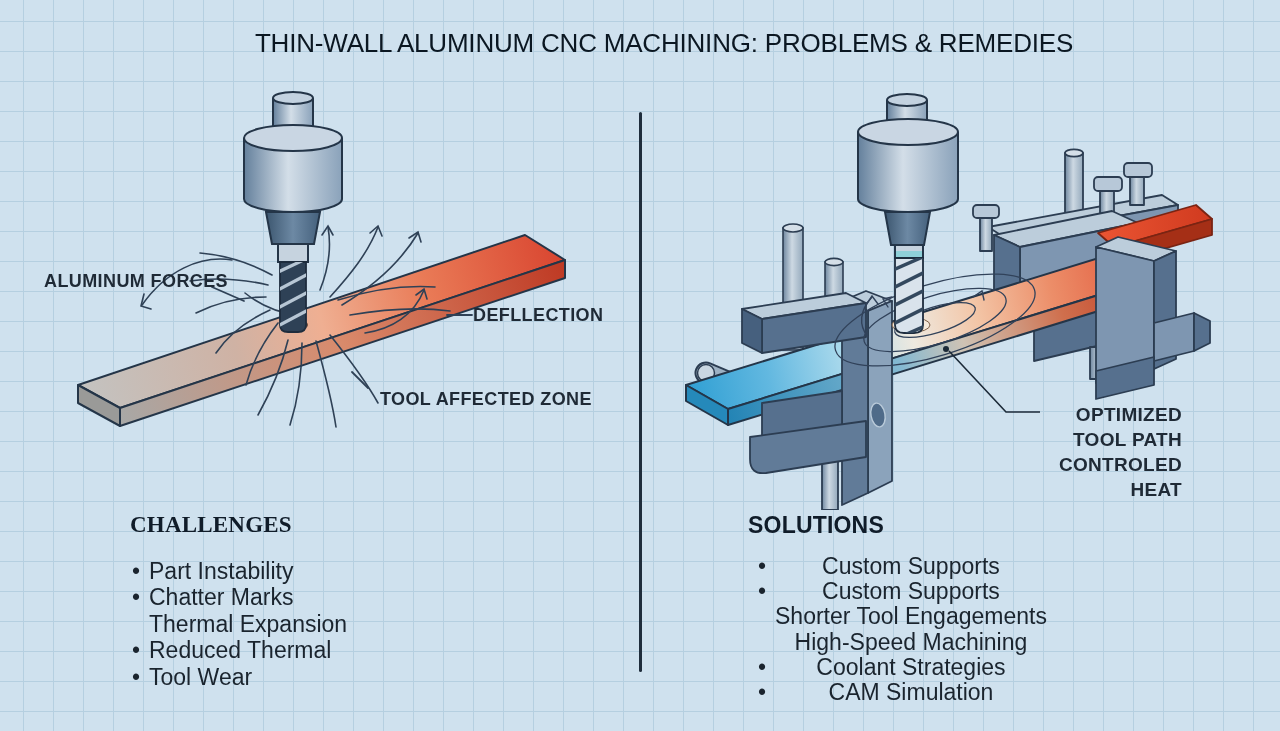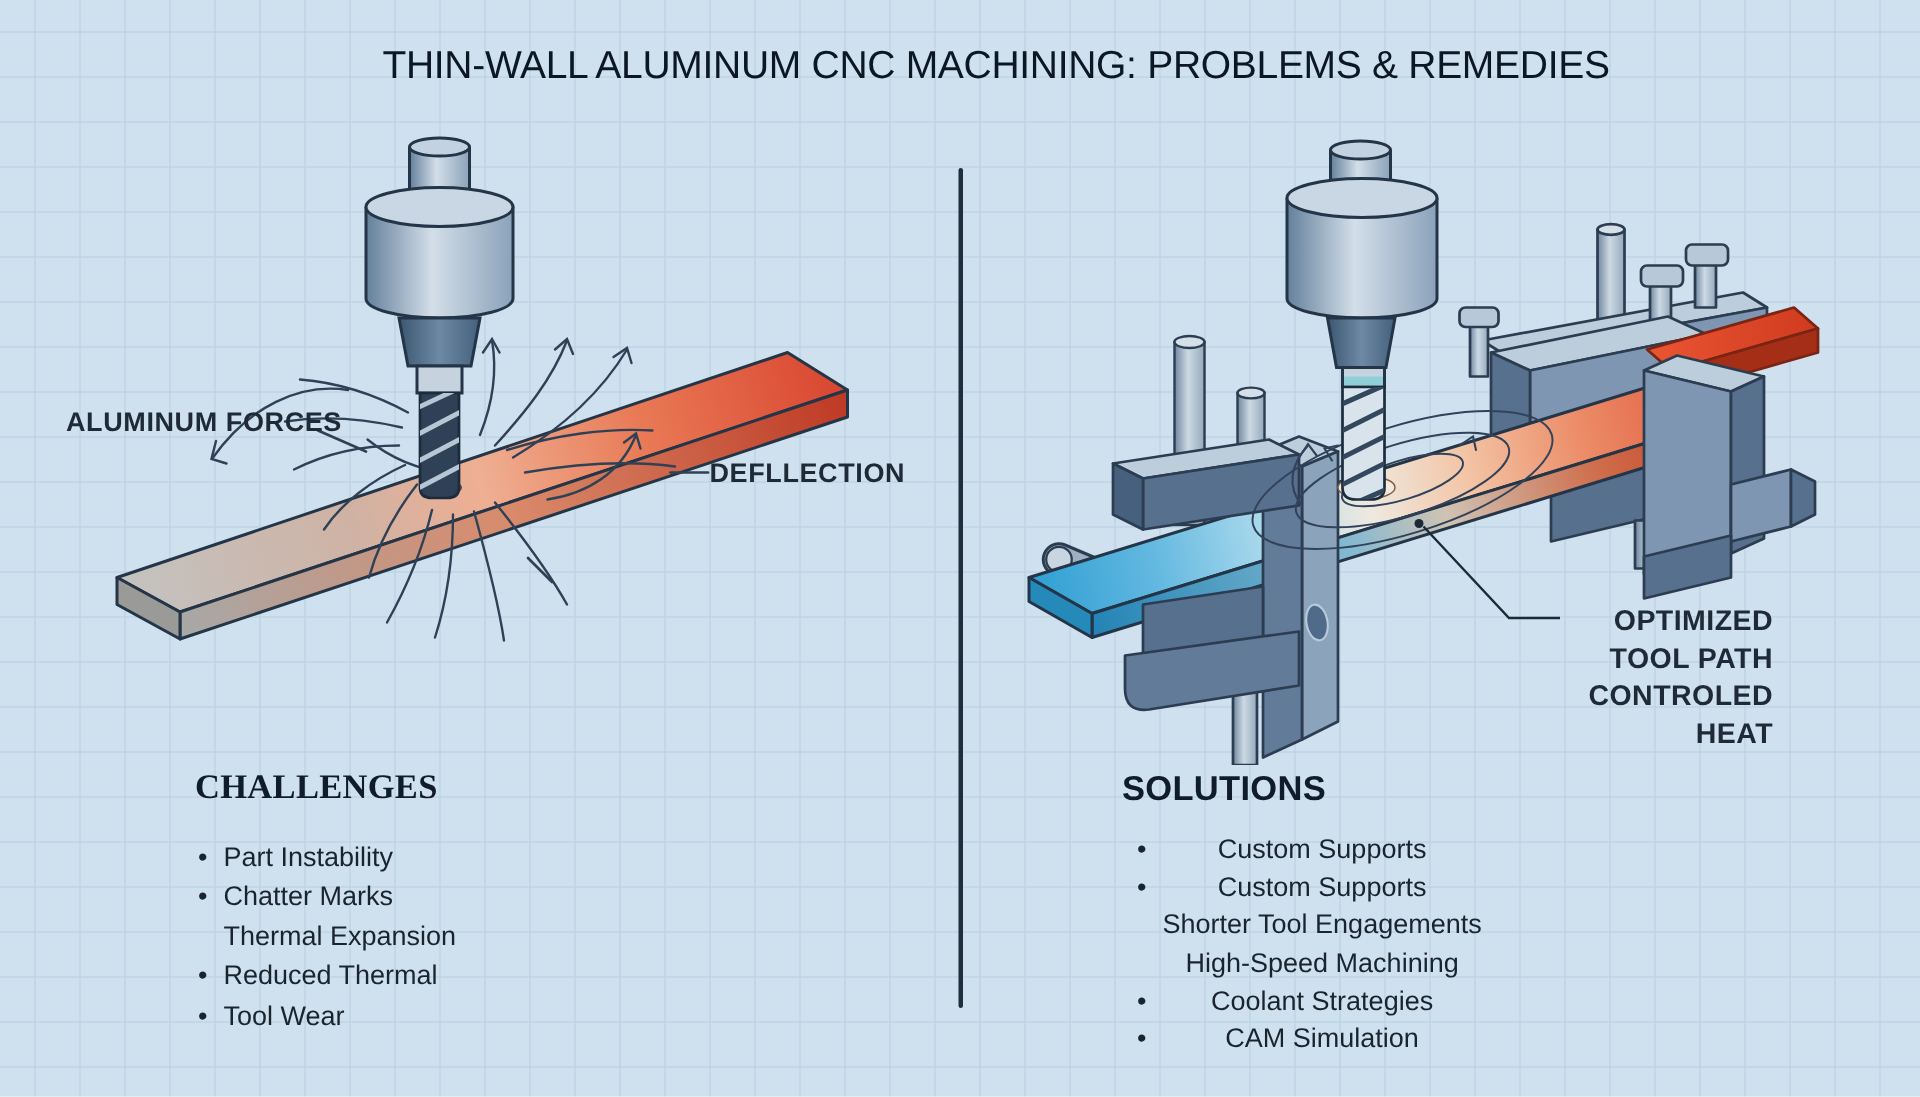--- a/index.html
+++ b/index.html
@@ -46,21 +46,21 @@
     text-align:right;font-size:19px;font-weight:600;letter-spacing:0.3px;
     line-height:25px;color:#1f2a36;
   }
   .list-heading{
     position:absolute;
     font-size:23px;font-weight:800;letter-spacing:0.2px;
     color:#101c29;
   }
   #challenges-heading{left:130px;top:512px;font-family:Liberation Serif, serif;}
   #solutions-heading{left:748px;top:512px;}
-  .bullet-list{position:absolute;font-size:18px;color:#1a242e;}
+  .bullet-list{position:absolute;font-size:23px;color:#1a242e;}
   #challenges-list{left:132px;top:558px;line-height:26.4px;}
   #solutions-list{left:758px;top:554px;line-height:25.2px;text-align:center;}
   .list-item{position:relative;padding-left:17px;white-space:nowrap;}
   .list-item.bulleted::before{
     content:"\2022";position:absolute;left:0;top:0;
   }
 </style>
 </head>
 <body>
 
@@ -298,20 +298,21 @@
         <line x1="241" y1="204" x2="277" y2="186"></line>
         <line x1="241" y1="222" x2="277" y2="204"></line>
         <line x1="241" y1="240" x2="277" y2="222"></line>
         <line x1="241" y1="256" x2="277" y2="240"></line>
       </g>
     </g>
   </svg>
 
   <div class="diagram-label label-cutting-forces">ALUMINUM FORCES</div>
   <div class="diagram-label label-deflection">DEFLLECTION</div>
+  <div class="diagram-label label-tool-affected">TOOL AFFECTED ZONE</div>
 
   <div class="label-optimized">
     <div>OPTIMIZED</div>
     <div>TOOL PATH</div>
     <div>CONTROLED HEAT</div>
   </div>
 
   <div class="list-heading" id="challenges-heading">CHALLENGES</div>
   <div class="bullet-list" id="challenges-list">
       <div class="list-item bulleted">Part Instability</div>

